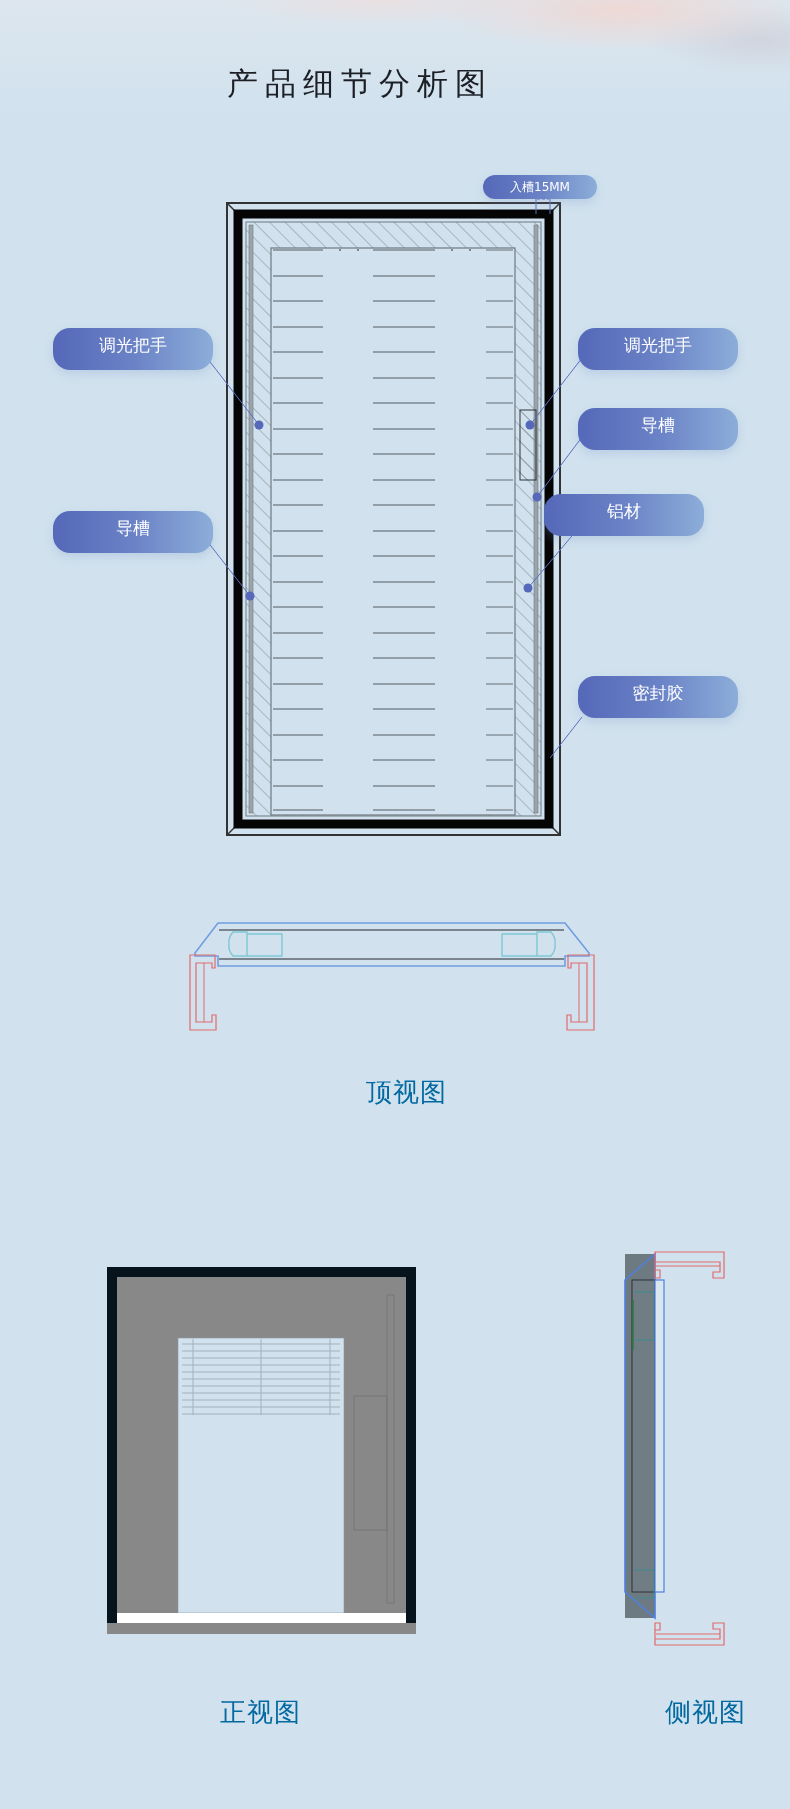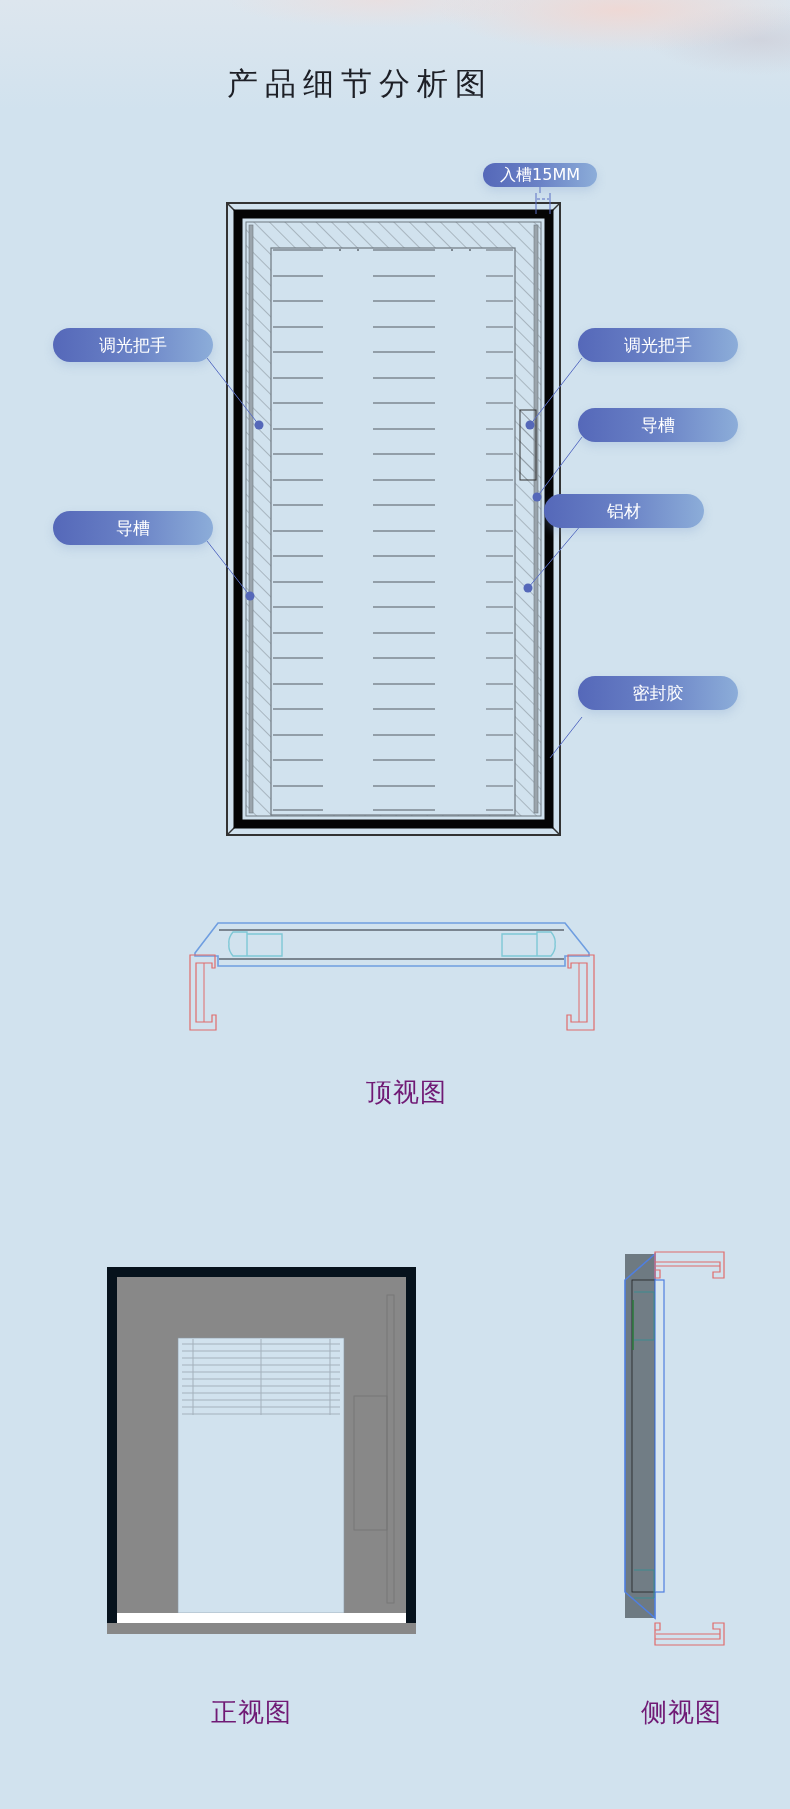--- a/index.html
+++ b/index.html
@@ -14,30 +14,30 @@
       radial-gradient(ellipse 260px 60px at 620px 10px, rgba(240,215,210,0.9), rgba(240,215,210,0) 70%),
       radial-gradient(ellipse 220px 40px at 380px 0px, rgba(235,222,222,0.8), rgba(235,222,222,0) 70%),
       radial-gradient(ellipse 160px 50px at 760px 40px, rgba(205,205,215,0.7), rgba(205,205,215,0) 70%),
       linear-gradient(#dde6ee, rgba(209,226,238,0));
   }
   .page-title {
     position:absolute; left:0; width:720px; top:42px; text-align:center;
     font-size:31px; letter-spacing:7px; color:#1d1f26; font-weight:normal;
   }
   .callout {
-    position:absolute; height:34px; width:160px; border-radius:17px;
+    position:absolute; height:42px; width:160px; border-radius:17px;
     background:linear-gradient(90deg,#5568b9 0%,#6a82c6 50%,#8cadd9 100%);
     color:#fff; font-size:17px; text-align:center; line-height:34px;
     box-shadow:0 4px 10px rgba(120,150,200,0.25);
   }
   .callout.small {
-    height:24px; line-height:24px; width:114px; border-radius:12px; font-size:16px;
+    height:24px; line-height:24px; width:114px; border-radius:12px; font-size:12px;margin-top:12px;
   }
   .view-label {
-    position:absolute; font-size:26px; color:#701a75; letter-spacing:1px;
+    position:absolute; font-size:26px; color:#0369a1; letter-spacing:1px;
   }
   svg { position:absolute; overflow:visible; }
 </style>
 </head>
 <body>
 
 <div class="top-texture"></div>
 <h1 class="page-title">产品细节分析图</h1>
 
 <svg style="left:0;top:0;" width="790" height="880">
@@ -207,30 +207,30 @@
     <line x1="182" y1="1414" x2="340" y2="1414"></line>
     <line x1="193" y1="1339" x2="193" y2="1415"></line>
     <line x1="261" y1="1339" x2="261" y2="1415"></line>
     <line x1="330" y1="1339" x2="330" y2="1415"></line>
   </g>
   <rect x="354" y="1396" width="33" height="134" fill="none" stroke="#777" stroke-width="1"></rect>
   <rect x="387" y="1295" width="7" height="308" fill="none" stroke="#777" stroke-width="1"></rect>
   <rect x="117" y="1613" width="289" height="10" fill="#fff"></rect>
   <rect x="107" y="1623" width="309" height="11" fill="#888"></rect>
 </svg>
-<div class="view-label" style="left:211px;top:1695px;">正视图</div>
+<div class="view-label" style="left:220px;top:1695px;">正视图</div>
 
 <svg style="left:0;top:0;" width="790" height="1650">
   <path d="M625,1254 L655,1254 L655,1618 L625,1618 Z" fill="#6e7a82"></path>
   <path d="M655,1254 L625,1280 L625,1592 L655,1618 Z" fill="#6e7a82" stroke="#4f7fe0" stroke-width="1.6"></path>
   <rect x="632" y="1280" width="23" height="312" fill="#717d85" stroke="#222" stroke-width="0.8"></rect>
   <rect x="655" y="1280" width="9" height="312" fill="#d8e6f0" stroke="#4f7fe0" stroke-width="1.2"></rect>
   <path d="M634,1292 L654,1292 L654,1340 L634,1340" fill="none" stroke="#3d8c90" stroke-width="1"></path>
   <line x1="633" y1="1300" x2="633" y2="1350" stroke="#2a7a3a" stroke-width="1.5"></line>
   <path d="M634,1598 L654,1598 L654,1570 L634,1570" fill="none" stroke="#3d8c90" stroke-width="1"></path>
   <g fill="none" stroke="#e06b6b" stroke-width="1.2">
     <path d="M655,1252 L724,1252 L724,1278 L713,1278 L713,1272 L720,1272 L720,1262 L655,1262 L655,1270 L660,1270 L660,1278 L655,1278 Z"></path>
     <line x1="656" y1="1266" x2="720" y2="1266"></line>
     <path d="M655,1645 L724,1645 L724,1623 L713,1623 L713,1629 L720,1629 L720,1639 L655,1639 L655,1630 L660,1630 L660,1623 L655,1623 Z"></path>
     <line x1="656" y1="1634" x2="720" y2="1634"></line>
   </g>
 </svg>
-<div class="view-label" style="left:641px;top:1695px;">侧视图</div>
+<div class="view-label" style="left:665px;top:1695px;">侧视图</div>
 
 </body></html>

